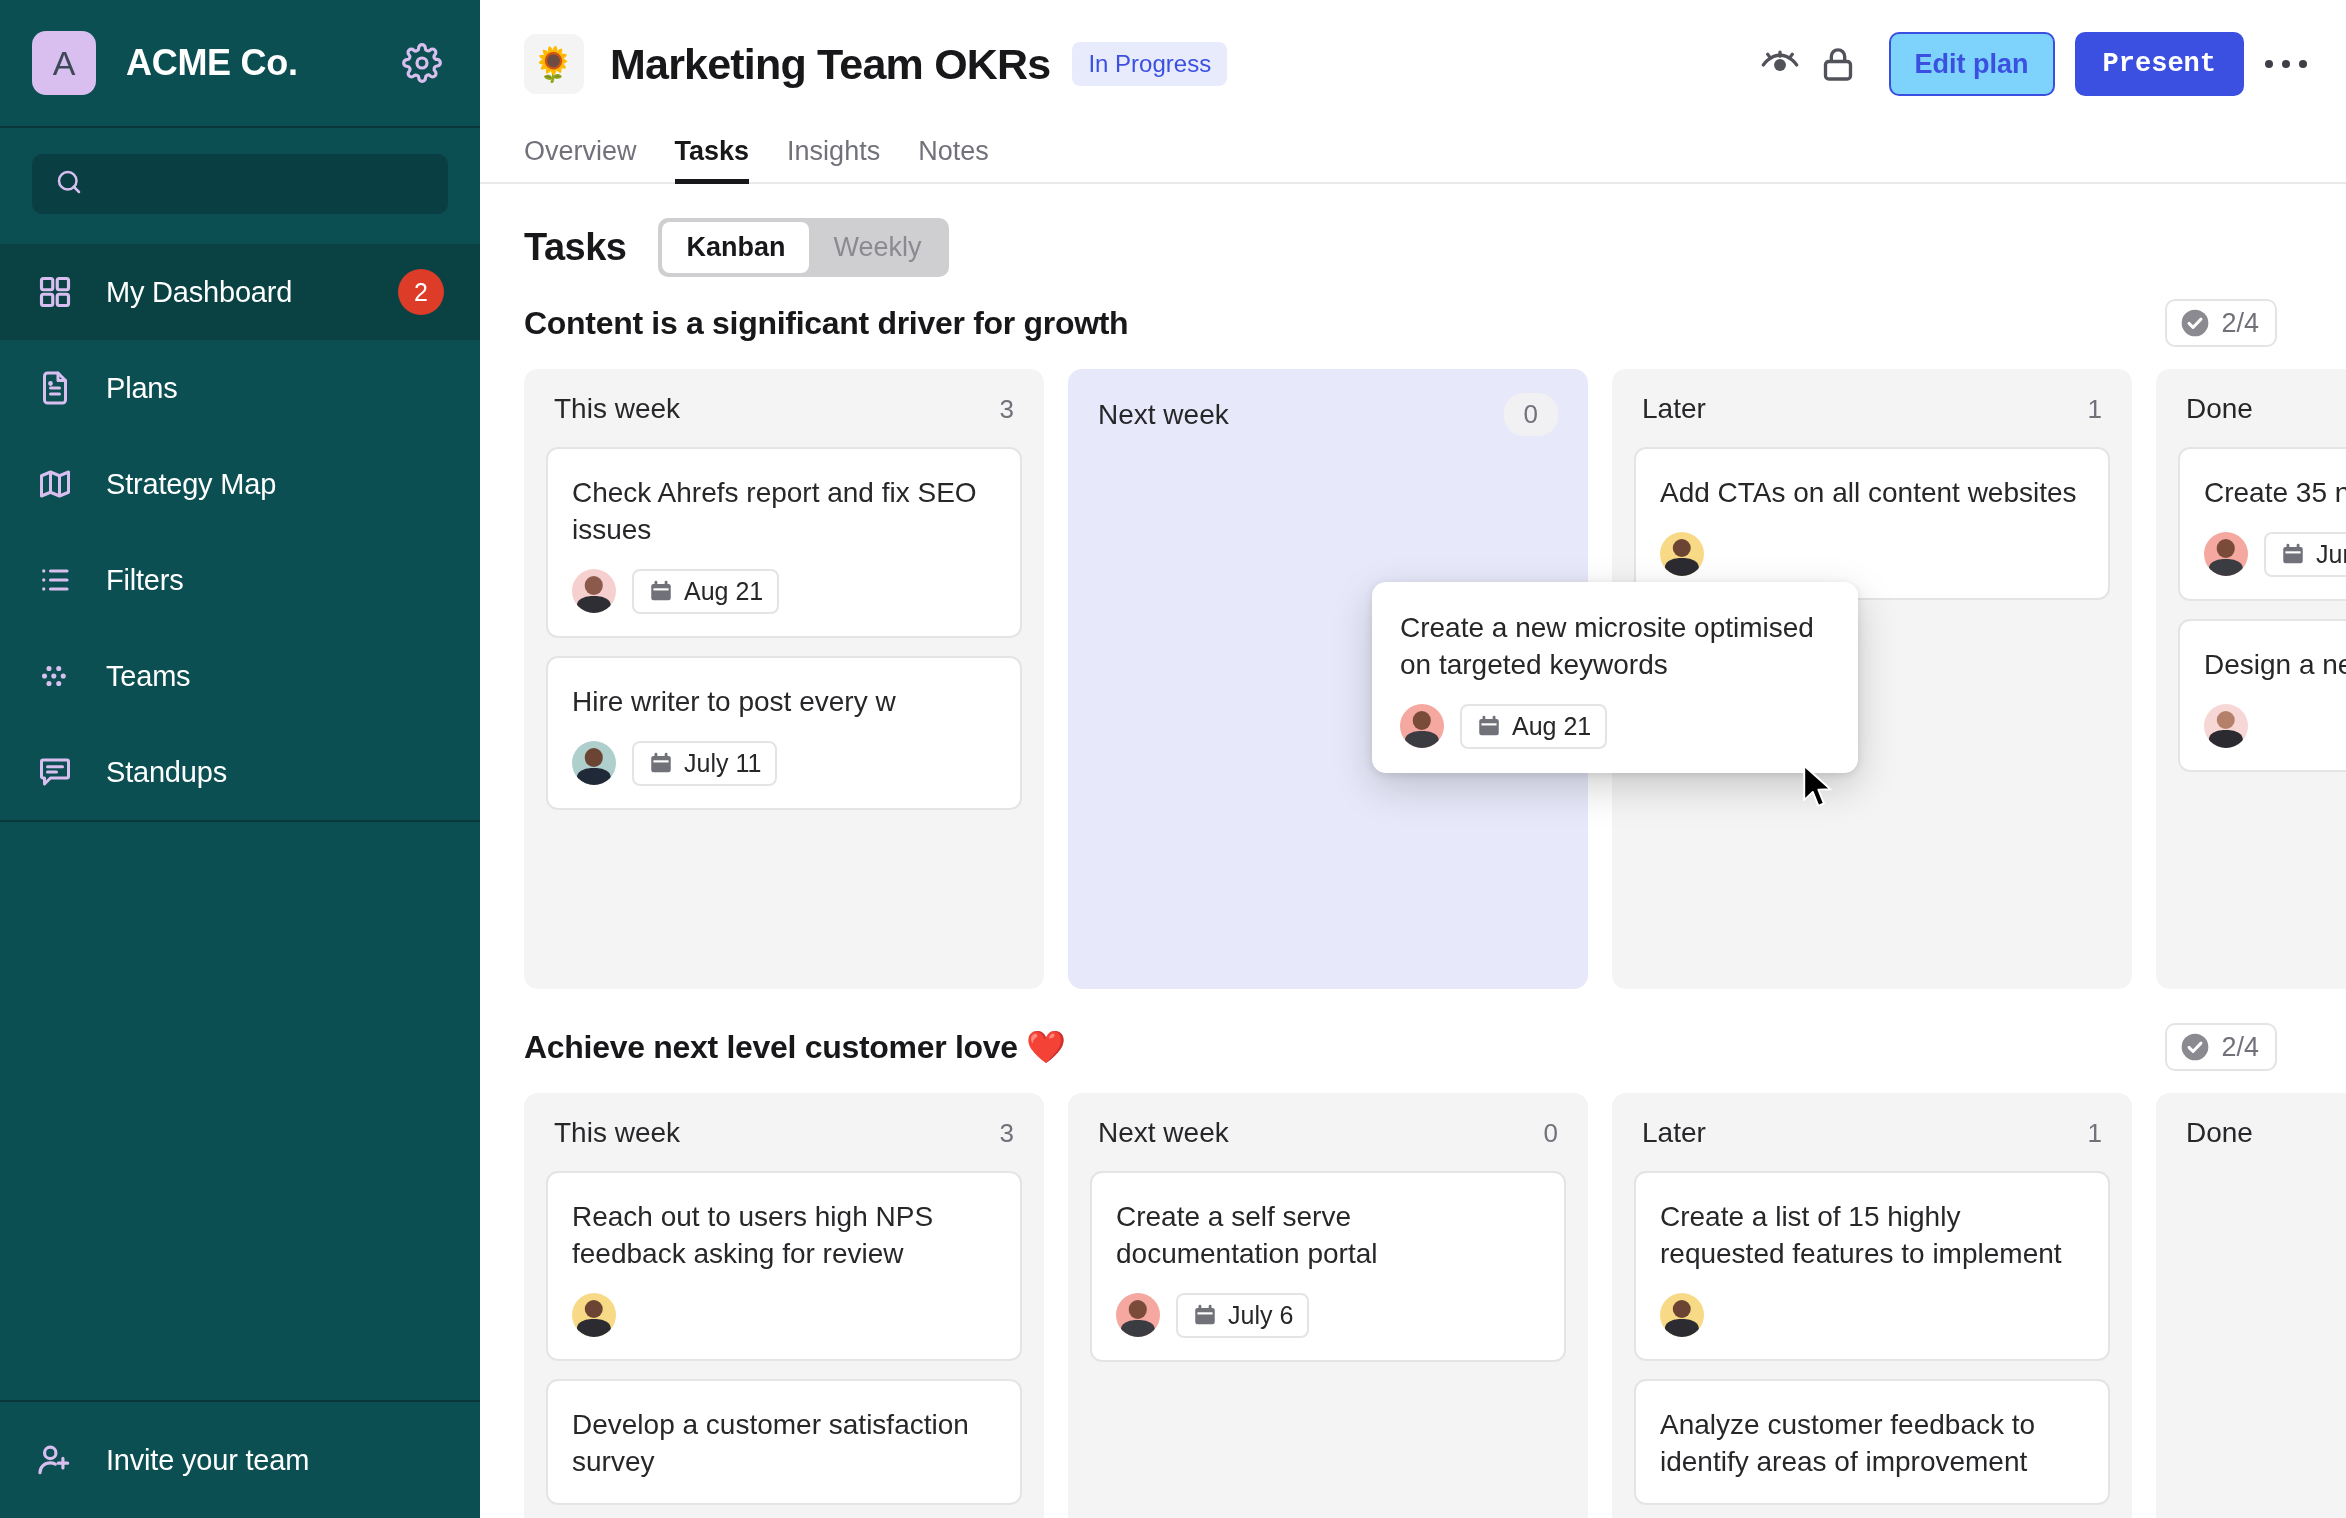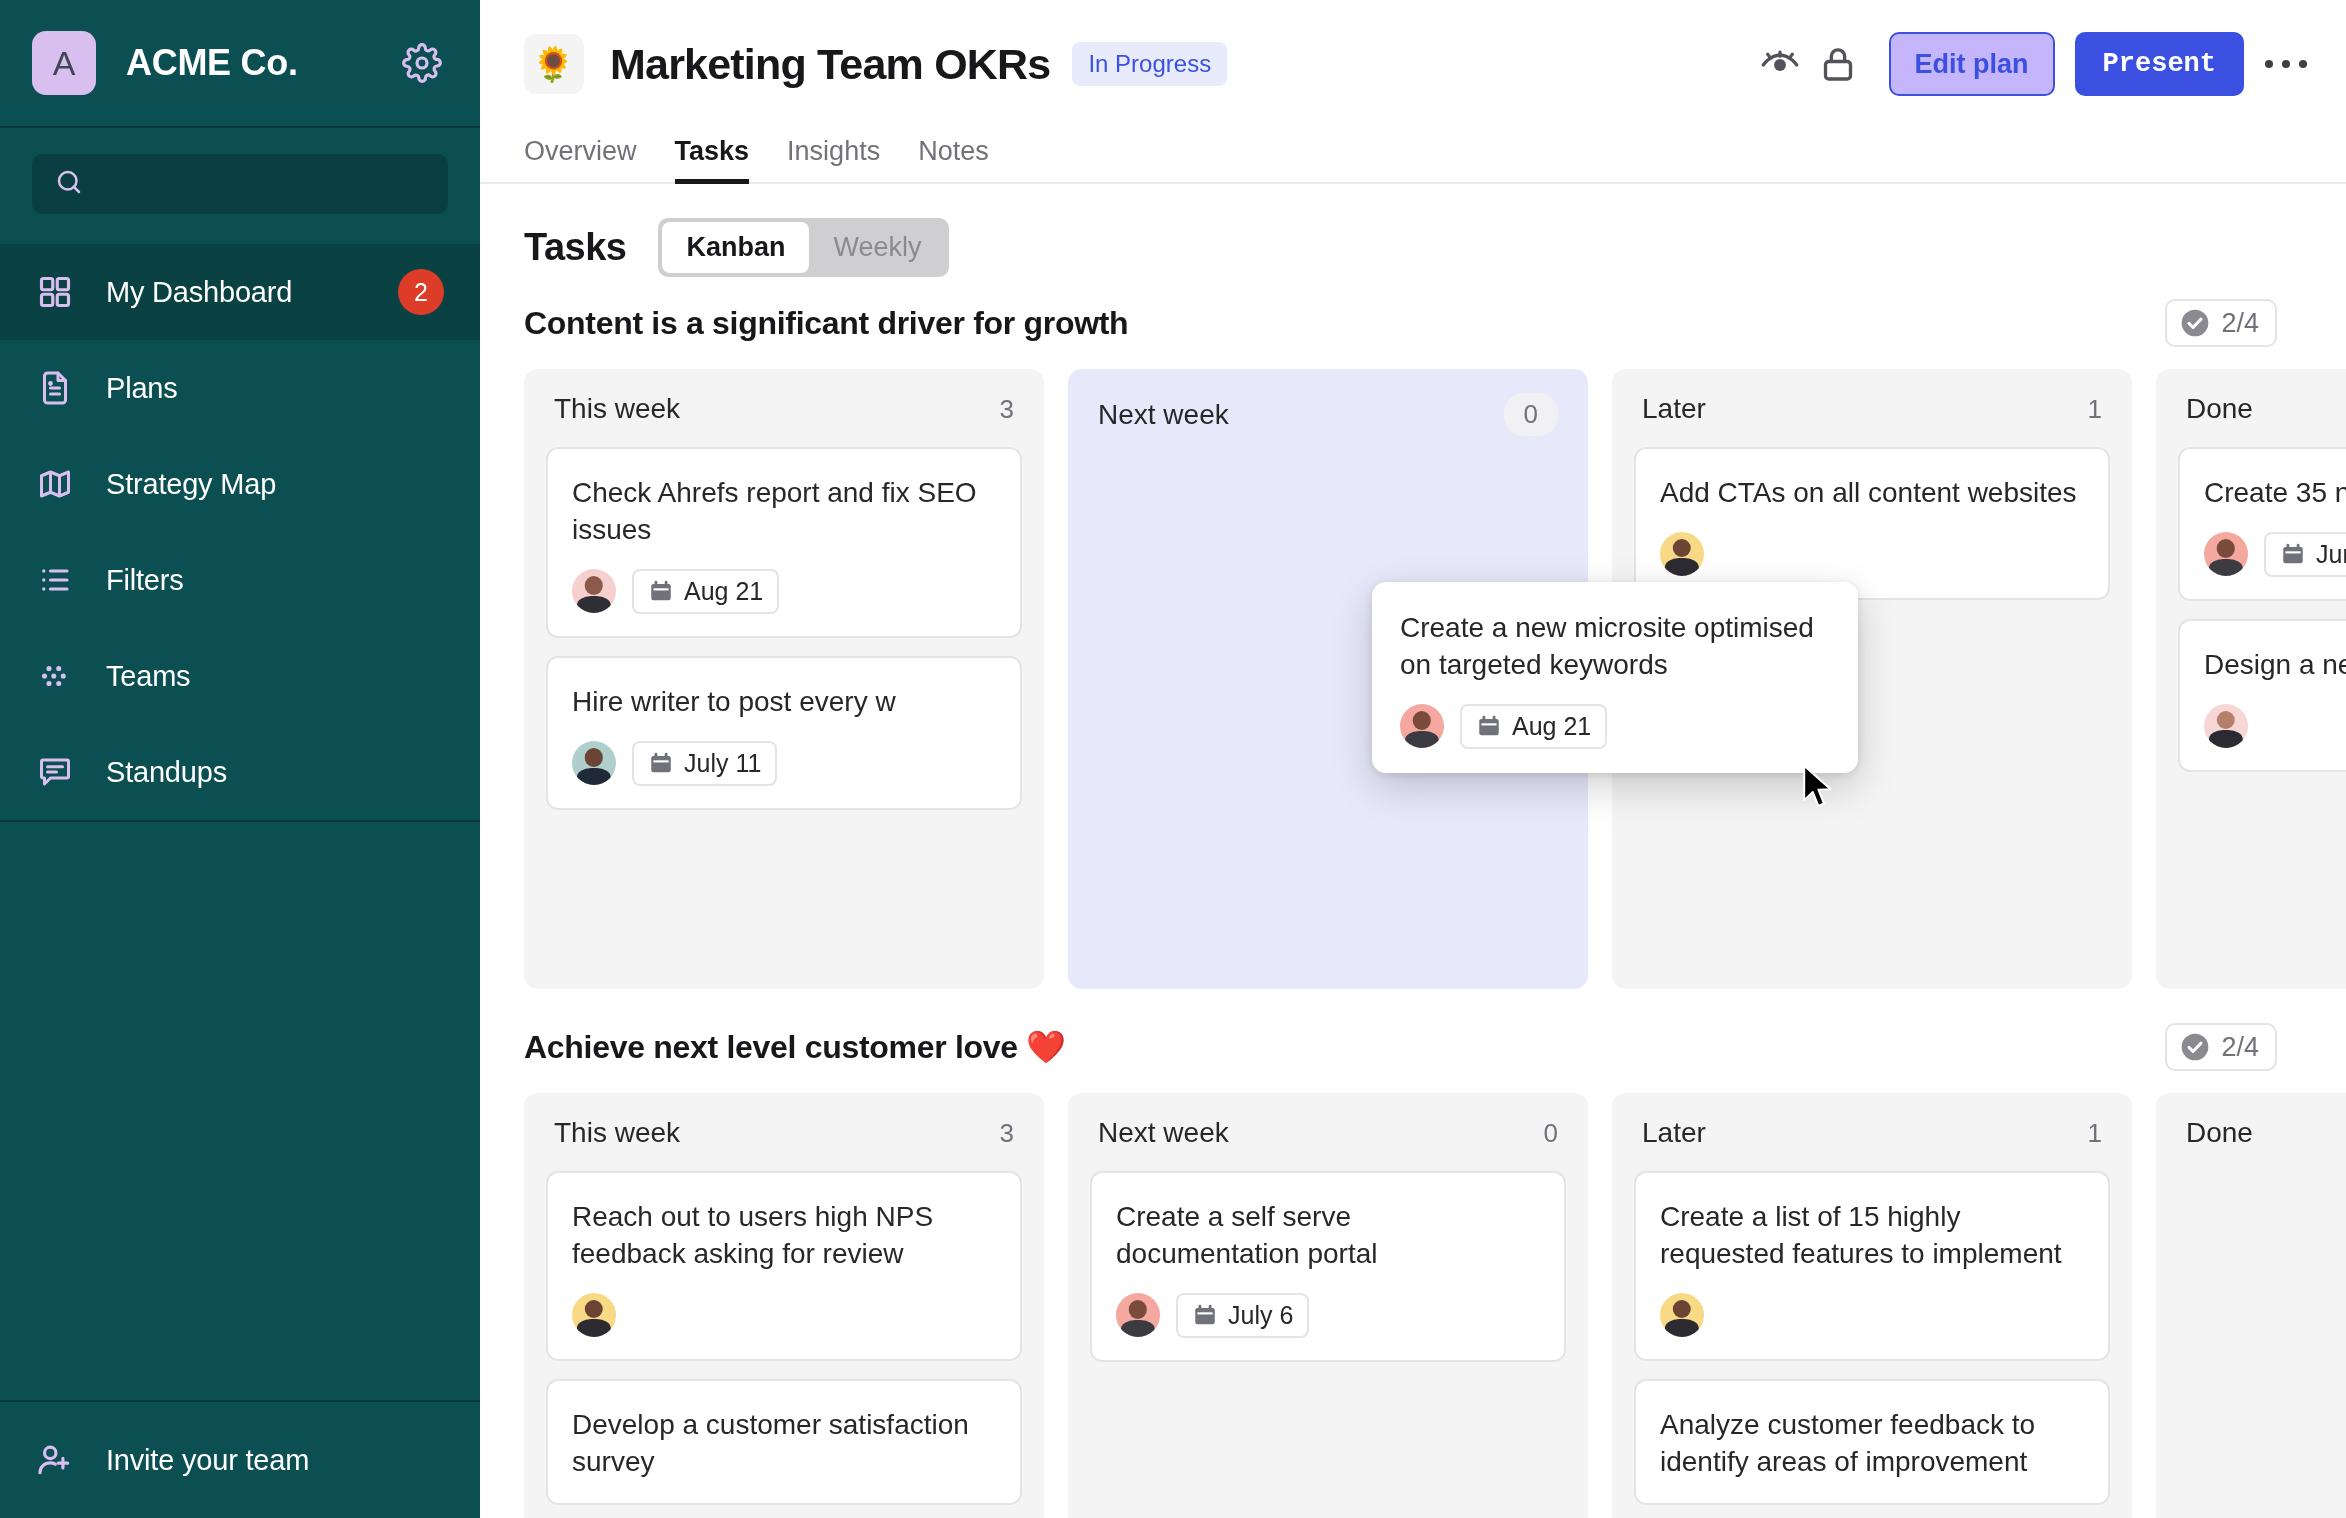--- a/index.html
+++ b/index.html
@@ -99,21 +99,21 @@
     margin-left: 22px; background: #E8EBFB; color: #3B50E0;
     font-size: 24px; padding: 8px 16px; border-radius: 8px;
     white-space: nowrap;
   }
   .topbar-spacer { flex: 1; }
   .tb-icon { width: 58px; height: 58px; display:flex; align-items:center; justify-content:center; cursor:pointer; }
   .btn-outline {
     height: 64px; border: 2px solid #3B50E0; border-radius: 10px;
     color: #3B50E0; font-size: 27px; font-weight: bold;
     display: flex; align-items: center; padding: 0 24px;
-    margin-left: 22px; background: #c4b5fd; cursor: pointer;
+    margin-left: 22px; background: #7dd3fc; cursor: pointer;
     font-family: "Liberation Sans", sans-serif;
   }
   .btn-primary {
     height: 64px; border: 2px solid #3B50E0; border-radius: 10px;
     background: #3B50E0; color: #ffffff; font-size: 27px; font-weight: bold;
     display: flex; align-items: center; padding: 0 26px;
     margin-left: 20px; cursor: pointer;
     font-family: Liberation Mono, monospace;
   }
   .tb-more {

